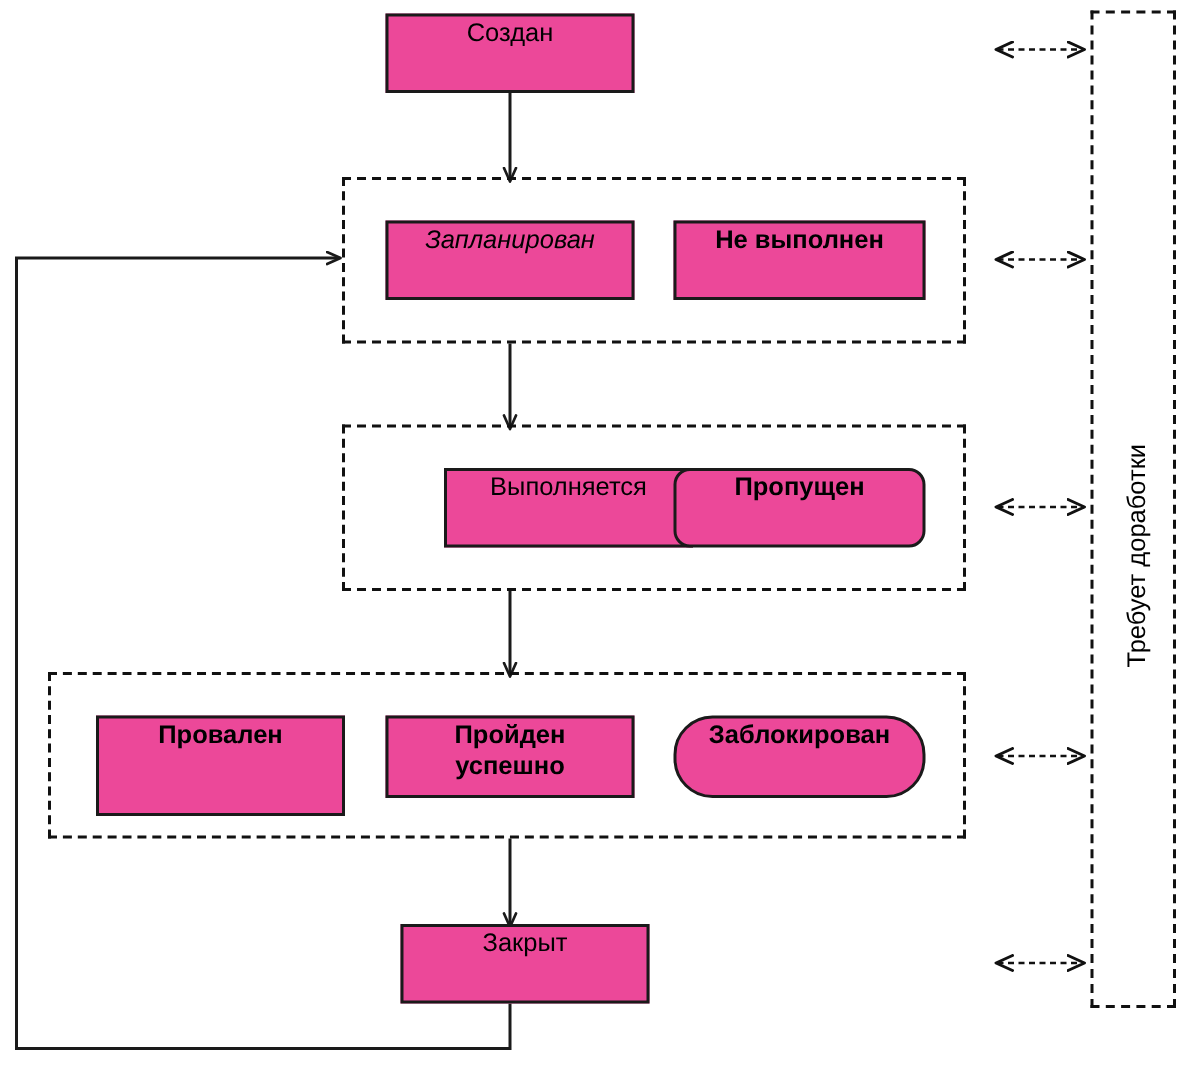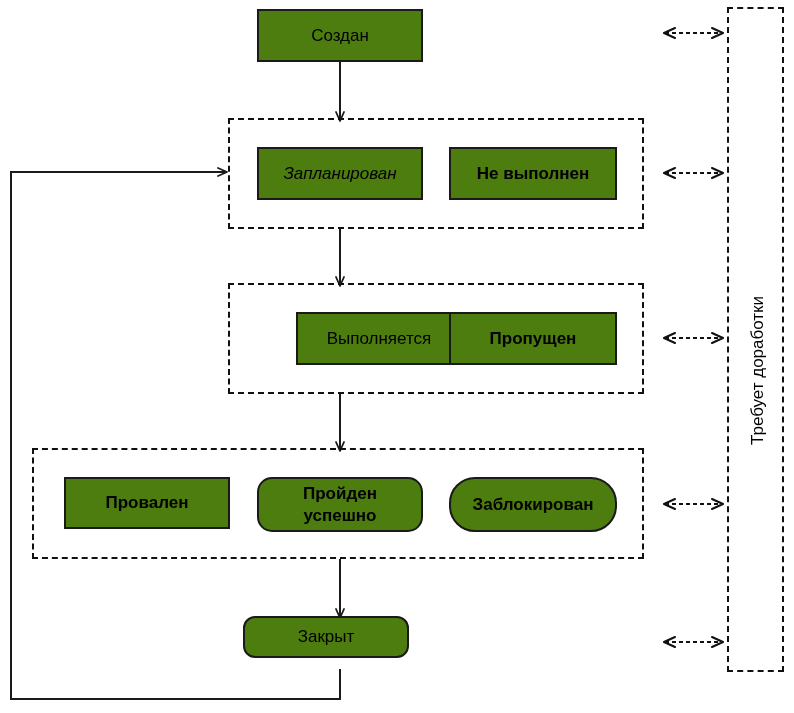--- a/index.html
+++ b/index.html
@@ -12,23 +12,23 @@
     width: 794px;
     height: 713px;
     background: #ffffff;
     font-family: "Liberation Sans", sans-serif;
     overflow: hidden;
   }
   .node {
     position: absolute;
     box-sizing: border-box;
     border: 2px solid #1a1a1a;
-    background: #4d7c0f;
+    background: #ec4899;
     display: flex;
-    align-items: center;
+    align-items: flex-start;
     justify-content: center;
     text-align: center;
     color: #000000;
     font-size: 17px;
     line-height: 1.25;
     z-index: 4;
   }
   .node.bold { font-weight: bold; }
   .group {
     position: absolute;
@@ -114,34 +114,34 @@
   </div>
 
   <div class="node bold" style="left:449px; top:147px; width:168px; height:53px;">
     <span>Не выполнен</span>
   </div>
 
   <div class="node" style="left:257px; top:312px; width:166px; height:53px;margin-left:39px;">
     <span>Выполняется</span>
   </div>
 
-  <div class="node bold" style="left:449px; top:312px; width:168px; height:53px;">
+  <div class="node bold" style="left:449px; top:312px; width:168px; height:53px;border-radius:11px;">
     <span>Пропущен</span>
   </div>
 
-  <div class="node bold" style="left:64px; top:477px; width:166px; height:52px;">
+  <div class="node bold" style="left:64px; top:477px; width:166px; height:67px;">
     <span>Провален</span>
   </div>
 
-  <div class="node bold" style="left:257px; top:477px; width:166px; height:55px; white-space:pre-line;border-radius:15px;">
+  <div class="node bold" style="left:257px; top:477px; width:166px; height:55px; white-space:pre-line;">
     <span style="white-space:pre-line;">Пройден
 успешно</span>
   </div>
 
   <div class="node bold" style="left:449px; top:477px; width:168px; height:55px;border-radius:26px;">
     <span>Заблокирован</span>
   </div>
 
-  <div class="node" style="left:243px; top:616px; width:166px; height:42px;border-radius:12px;">
+  <div class="node" style="left:267px; top:616px; width:166px; height:53px;">
     <span>Закрыт</span>
   </div>
 
 </div>
 
 </body></html>

